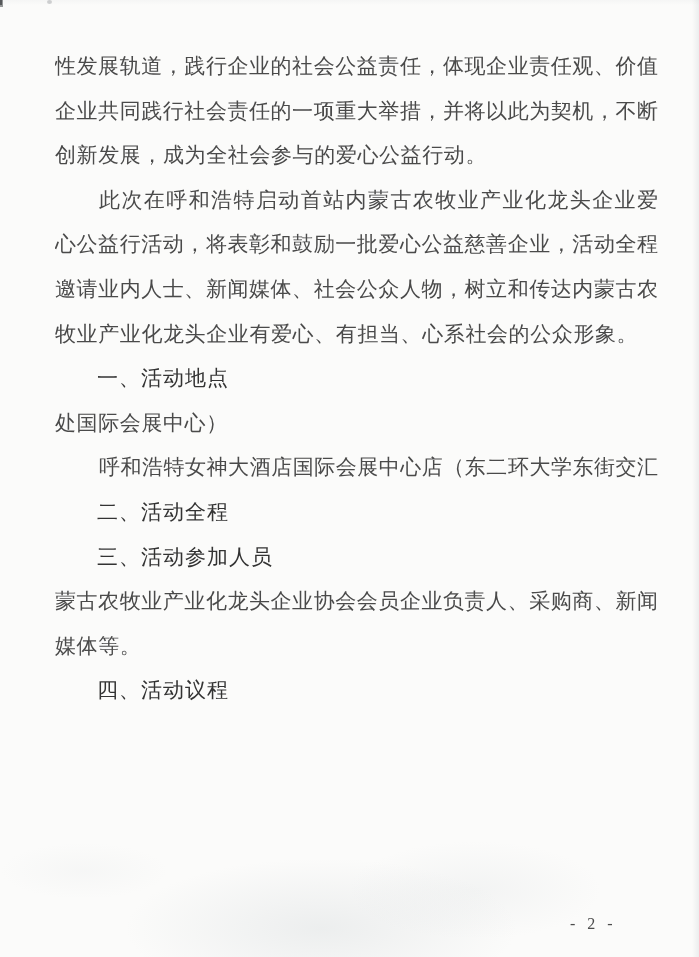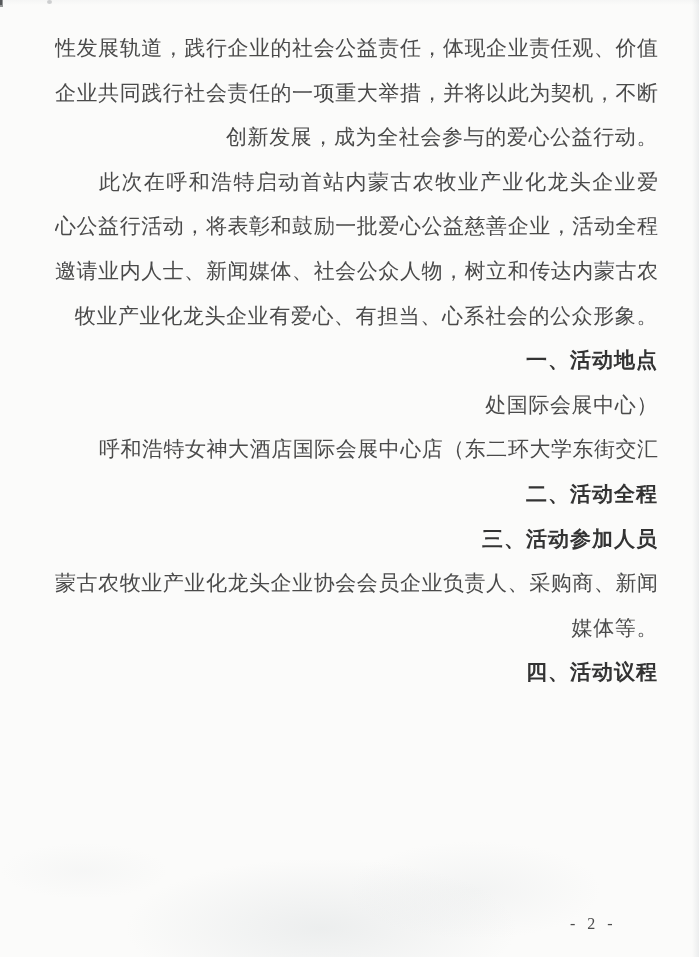--- a/index.html
+++ b/index.html
@@ -18,44 +18,44 @@
       radial-gradient(ellipse 120px 40px at 12% 91%, rgba(210,214,216,0.12), rgba(210,214,216,0) 70%),
       linear-gradient(to left, rgba(175,182,188,0.20) 0px, rgba(175,182,188,0) 7px),
       linear-gradient(to bottom, rgba(190,196,200,0.10) 0px, rgba(190,196,200,0) 5px),
       #fbfbfa;
     font-family: "Liberation Serif", "DejaVu Serif", serif;
     color: #4a4a4a;
   }
   .text-block {
     position: absolute;
     left: 55px;
-    top: 26px;
+    top: 44px;
     width: 603px;
   }
   .line {
     display: block;
     height: 44.6px;
     line-height: 44.6px;
     font-size: 21px;
     letter-spacing: 0.6px;
     color: #4a4a4a;
     overflow: hidden;
-    text-align: right;
+    text-align: left;
   }
   .line.full {
     letter-spacing: 0;
     text-align: justify;
     text-align-last: justify;
   }
   .line.indent {
     padding-left: 44px;
   }
   .line.heading {
     font-family: "Liberation Sans", "DejaVu Sans", sans-serif;
-    font-weight: 700;
+    font-weight: 400;
     color: #333333;
     letter-spacing: 1px;
     padding-left: 42px;
   }
   .page-number {
     position: absolute;
     left: 570px;
     top: 915px;
     font-size: 16px;
     letter-spacing: 4px;

